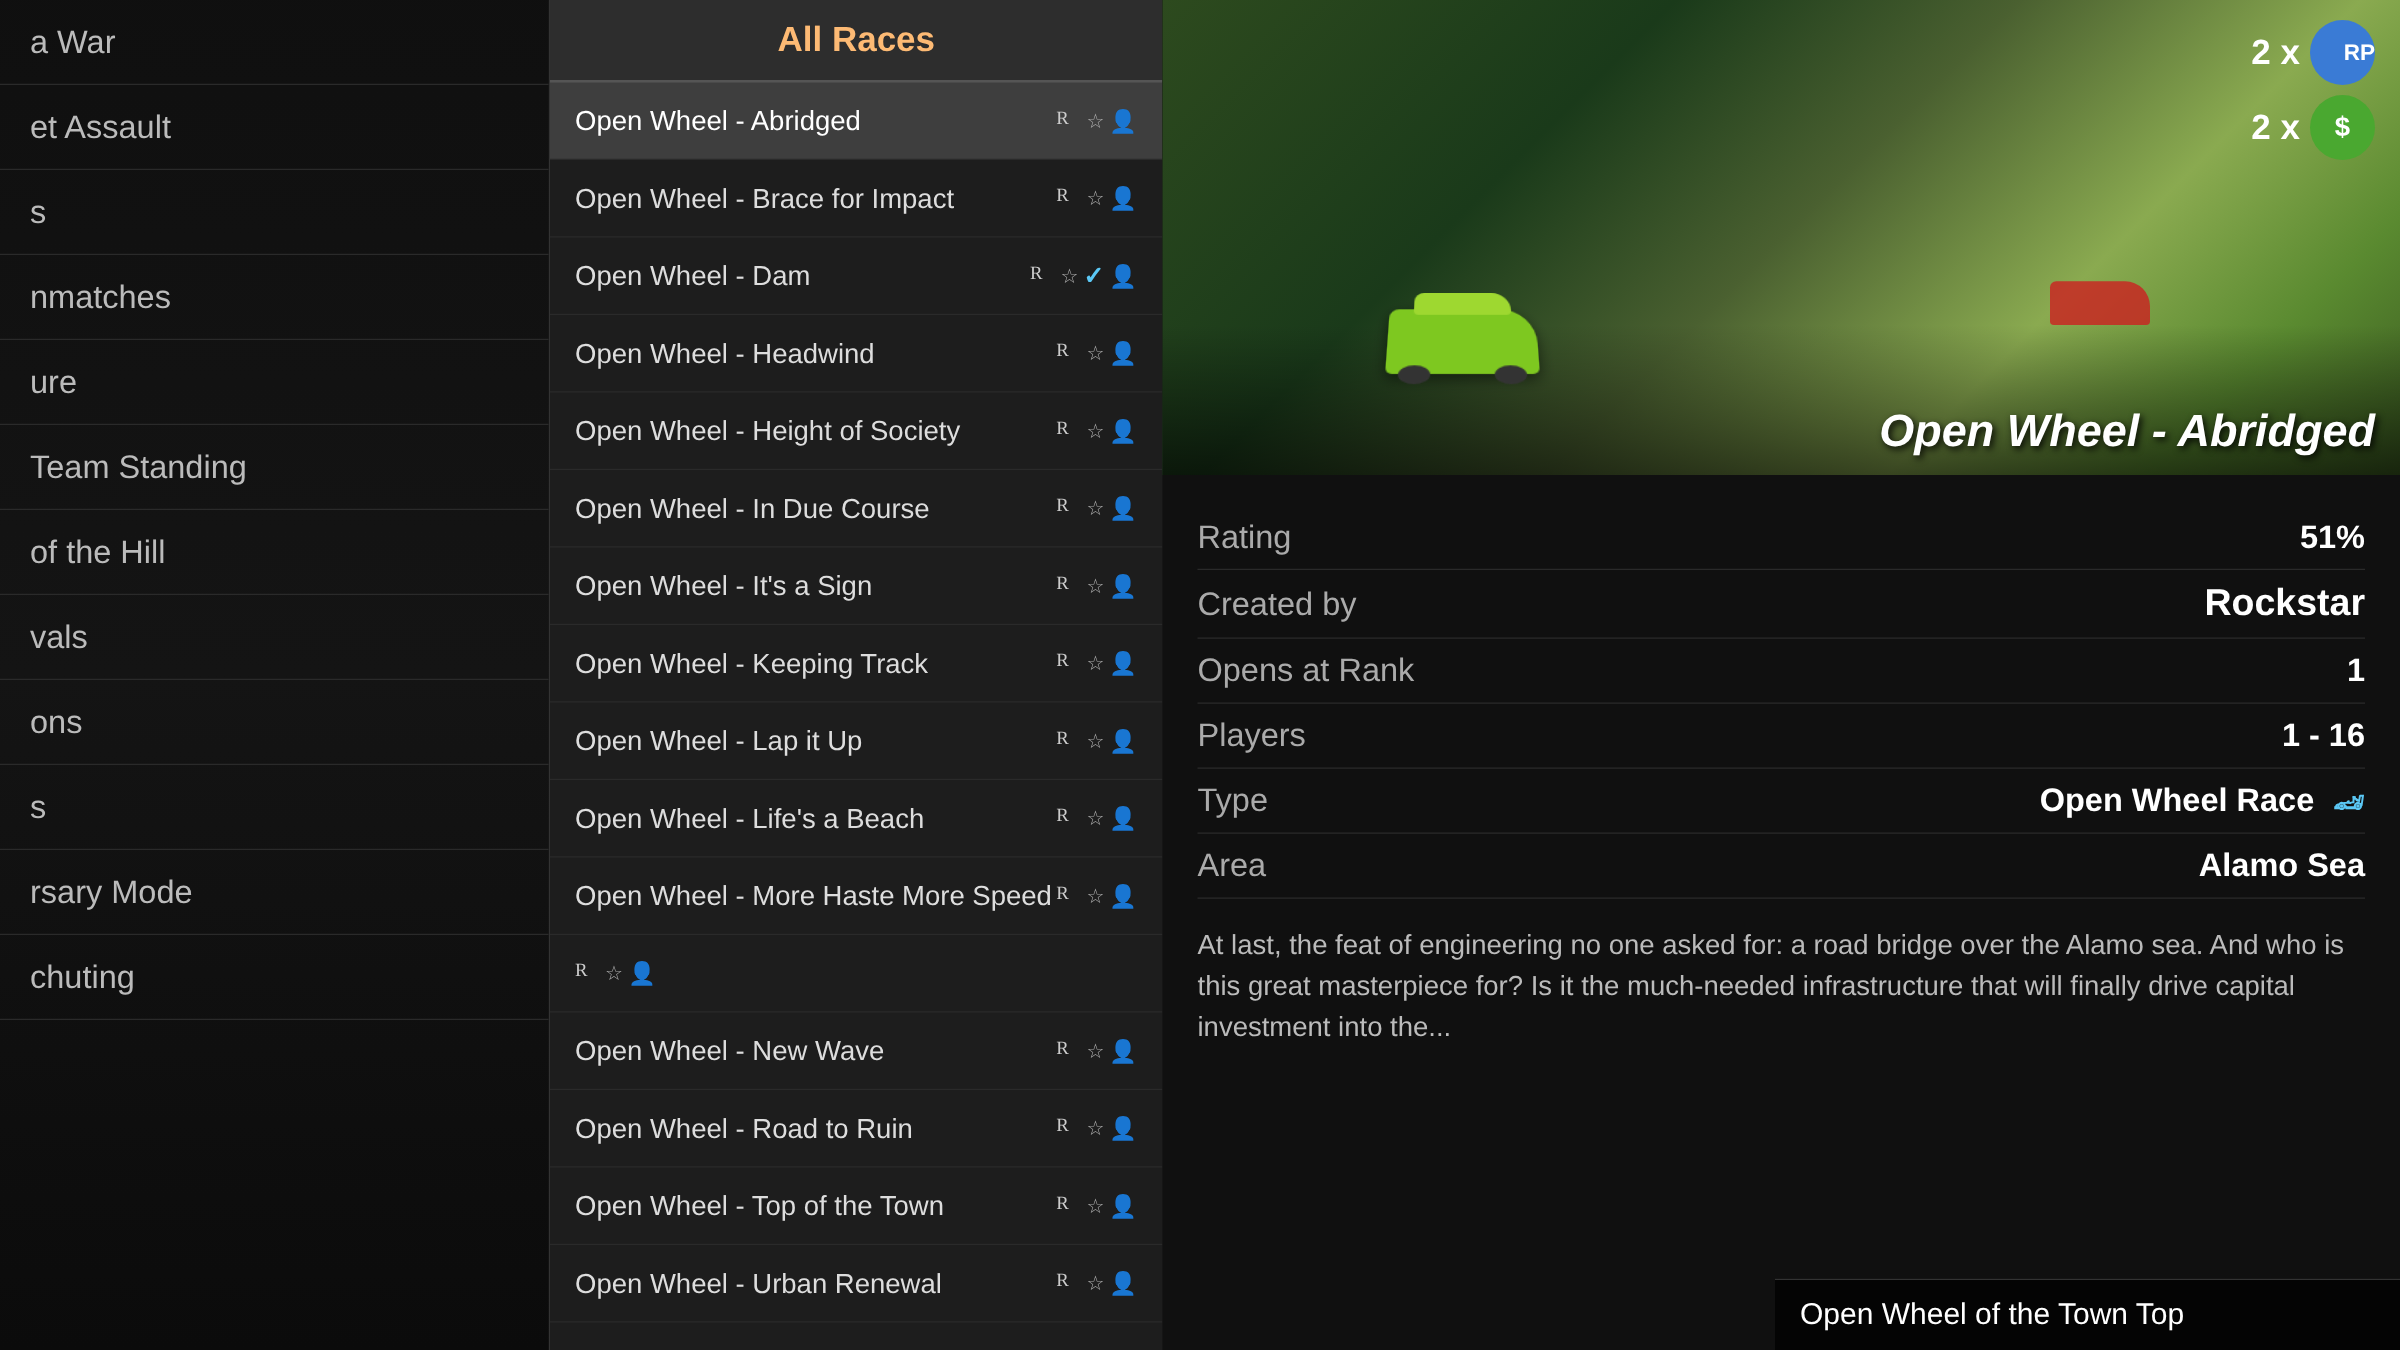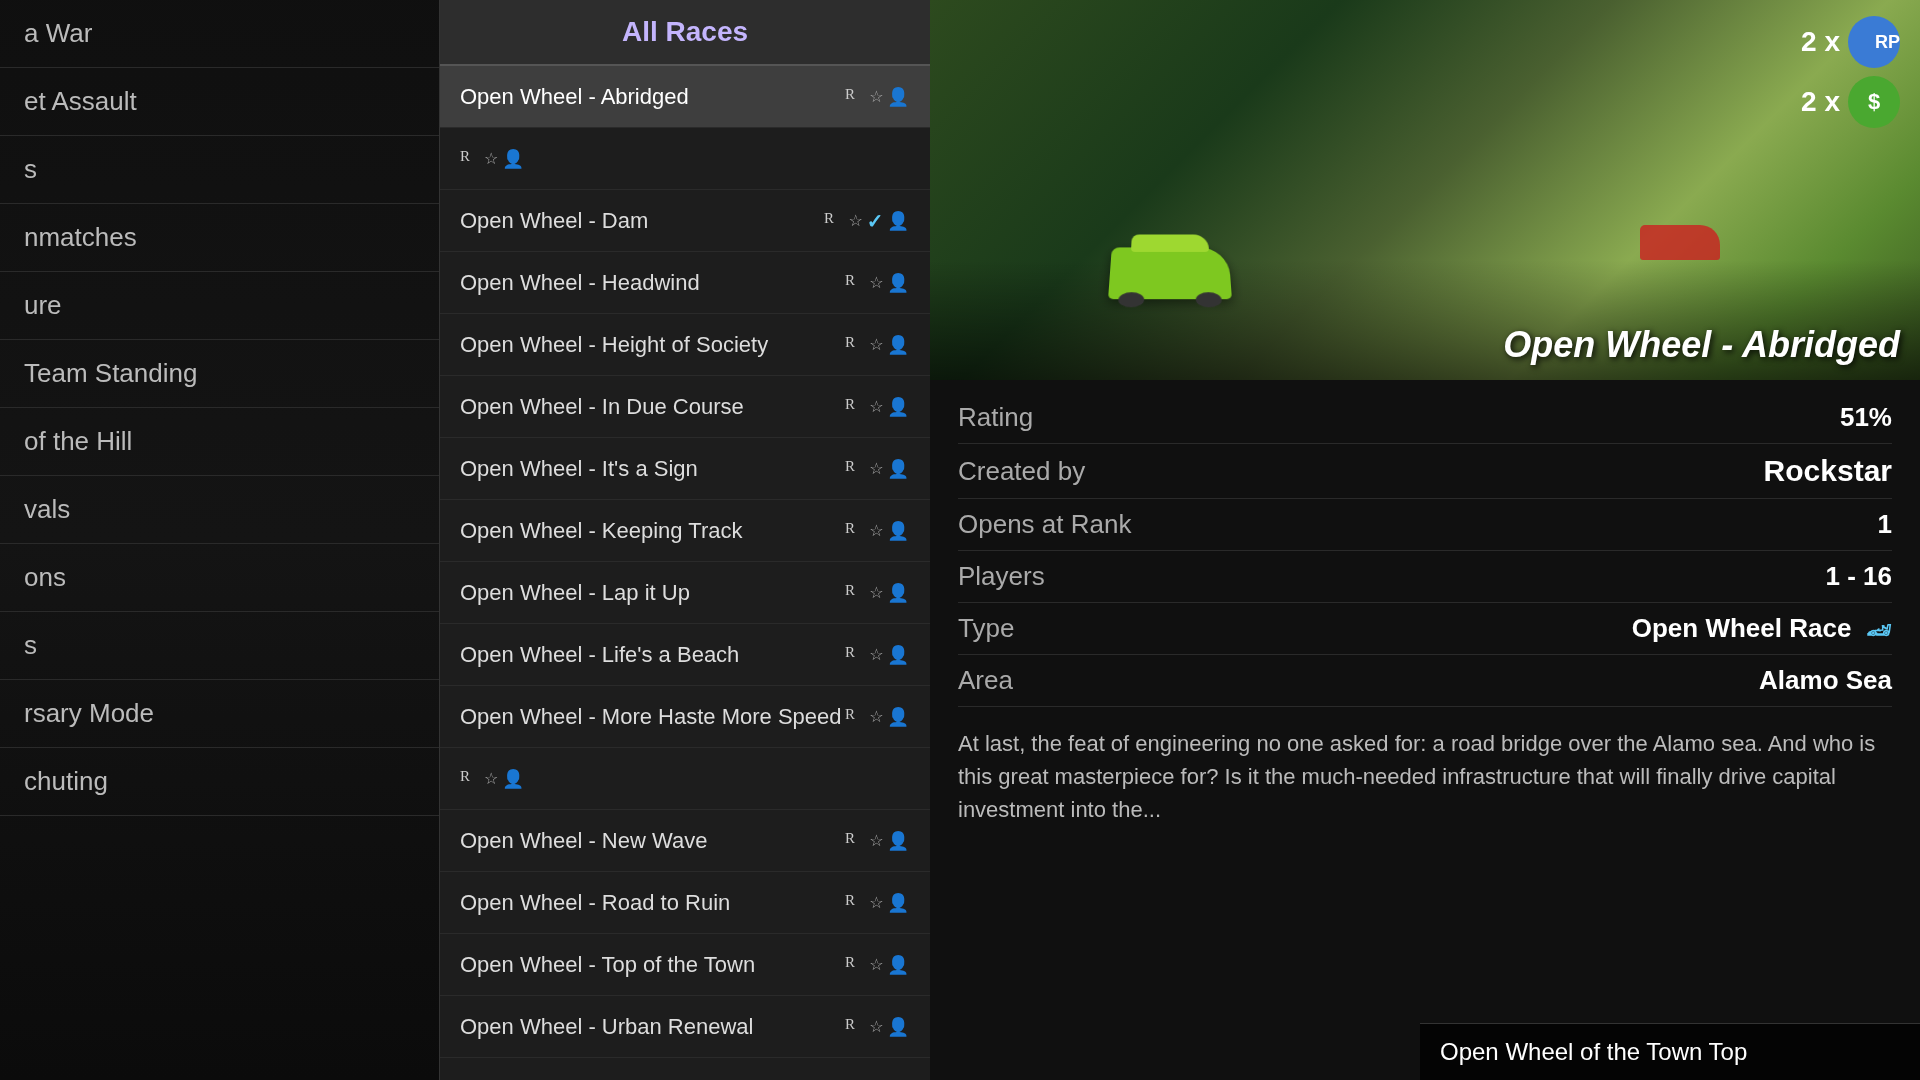--- a/index.html
+++ b/index.html
@@ -45,21 +45,21 @@
       height: 100%;
       background: rgba(30,30,30,0.9);
       overflow: hidden;
       display: flex;
       flex-direction: column;
     }
 
     .race-list-header {
       padding: 16px 4px;
       font-size: 28px;
-      color: #c4b5fd;
+      color: #fdba74;
       text-align: center;
       background: rgba(50,50,50,0.8);
       border-bottom: 2px solid #555;
       font-weight: bold;
     }
 
     .race-item {
       display: flex;
       align-items: center;
       justify-content: space-between;
@@ -242,21 +242,21 @@
       height: 52px;
       display: flex;
       align-items: center;
       justify-content: center;
       font-size: 22px;
       font-weight: bold;
     }
 
     
     .detail-info {
-      padding: 12px 28px;
+      padding: 24px 28px;
       flex: 1;
     }
 
     .info-row {
       display: flex;
       justify-content: space-between;
       align-items: center;
       padding: 10px 0;
       border-bottom: 1px solid #2a2a2a;
       font-size: 26px;
@@ -355,20 +355,21 @@
           <span class="race-item-name">Open Wheel - Abridged</span>
           <div class="race-item-icons">
             <span class="rockstar-icon"><svg width="20" height="20" viewBox="0 0 24 24" fill="#ccc">
                 <text y="18" font-size="18" font-family="Arial Black">R</text>
               </svg></span>
             <span class="star-icon">☆</span>
             <span class="player-icon">👤</span>
           </div>
         </div>
         <div class="race-item">
+          <span class="race-item-name">Open Wheel - Brace for Impact</span>
           <div class="race-item-icons">
             <span class="rockstar-icon"><svg width="20" height="20" viewBox="0 0 24 24" fill="#ccc">
                 <text y="18" font-size="18" font-family="Arial Black">R</text>
               </svg></span>
             <span class="star-icon">☆</span>
             <span class="player-icon">👤</span>
           </div>
         </div>
         <div class="race-item">
           <span class="race-item-name">Open Wheel - Dam</span>

